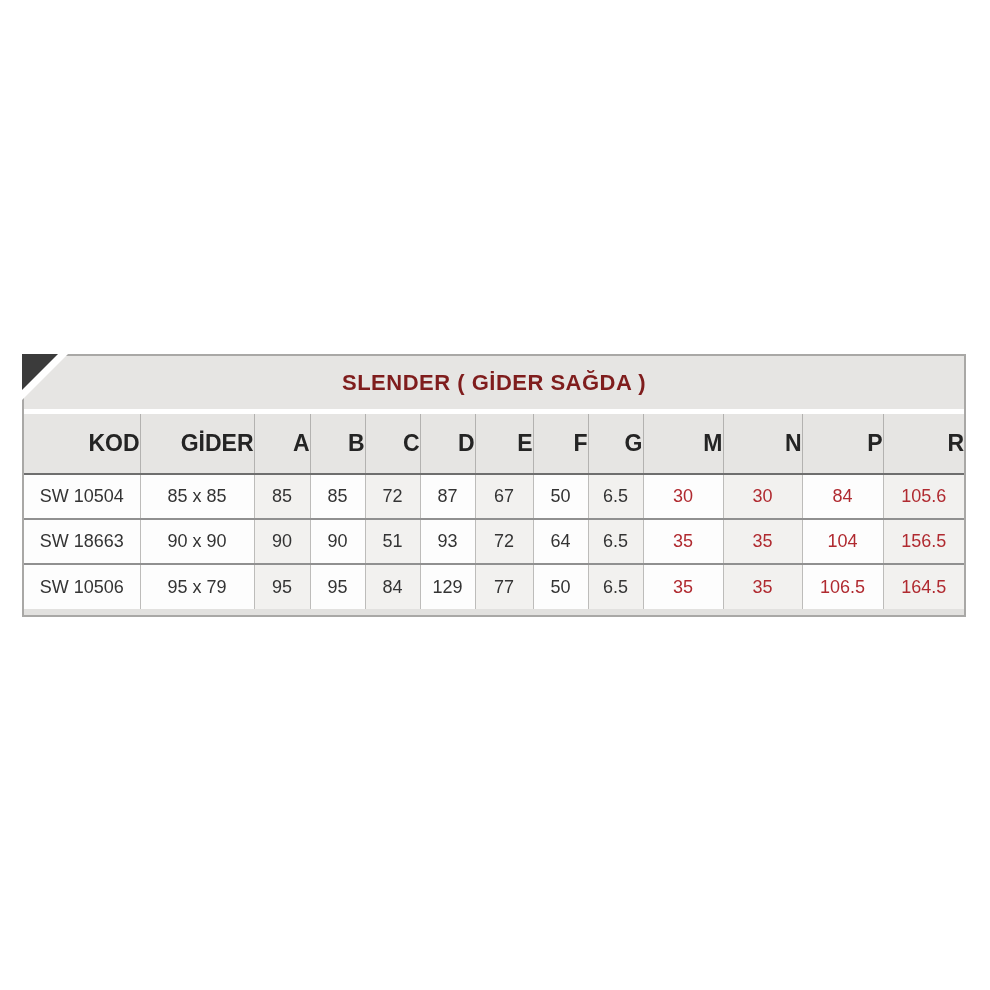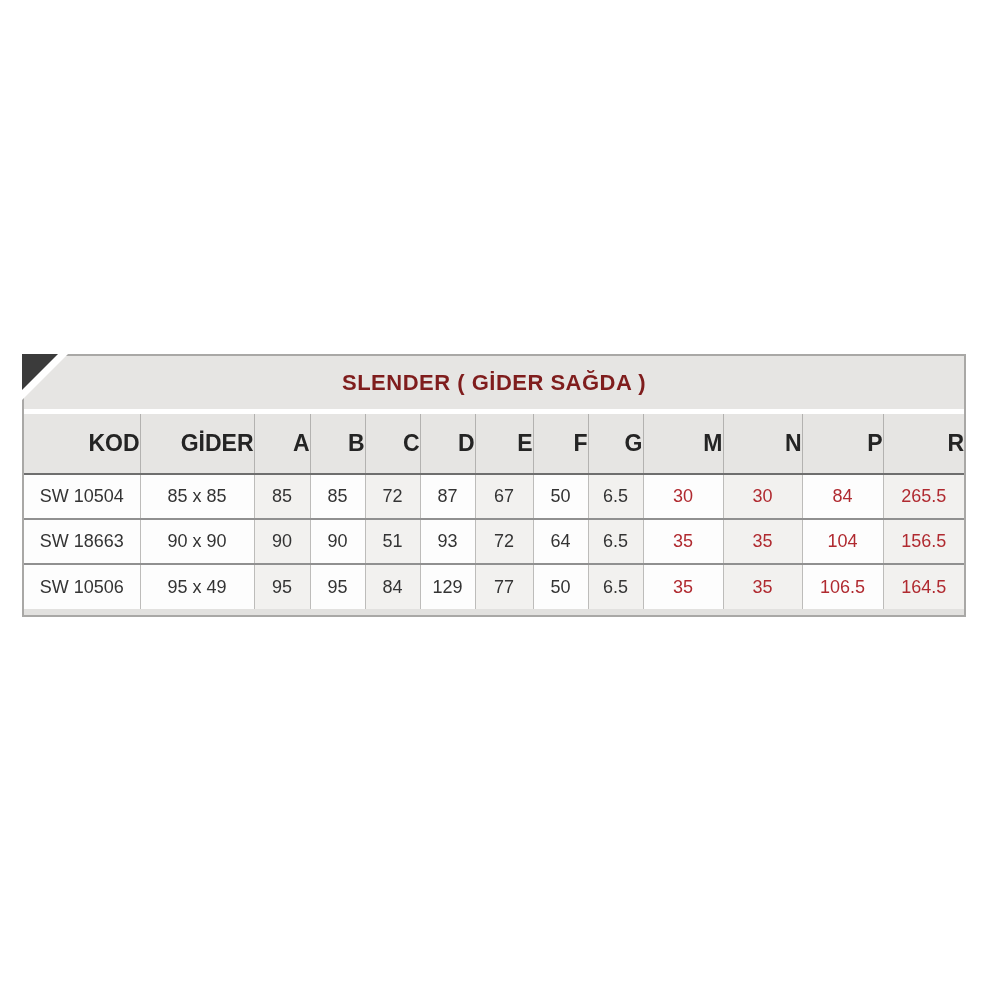--- a/index.html
+++ b/index.html
@@ -150,40 +150,40 @@
           <td class="shaded">85</td>
           <td>85</td>
           <td class="shaded">72</td>
           <td>87</td>
           <td class="shaded">67</td>
           <td>50</td>
           <td class="shaded">6.5</td>
           <td class="red">30</td>
           <td class="shaded red">30</td>
           <td class="red">84</td>
-          <td class="shaded red">265.5</td>
+          <td class="shaded red">105.6</td>
         </tr>
         <tr>
           <td>SW 18663</td>
           <td>90 x 90</td>
           <td class="shaded">90</td>
           <td>90</td>
           <td class="shaded">51</td>
           <td>93</td>
           <td class="shaded">72</td>
           <td>64</td>
           <td class="shaded">6.5</td>
           <td class="red">35</td>
           <td class="shaded red">35</td>
           <td class="red">104</td>
           <td class="shaded red">156.5</td>
         </tr>
         <tr>
           <td>SW 10506</td>
-          <td>95 x 49</td>
+          <td>95 x 79</td>
           <td class="shaded">95</td>
           <td>95</td>
           <td class="shaded">84</td>
           <td>129</td>
           <td class="shaded">77</td>
           <td>50</td>
           <td class="shaded">6.5</td>
           <td class="red">35</td>
           <td class="shaded red">35</td>
           <td class="red">106.5</td>

